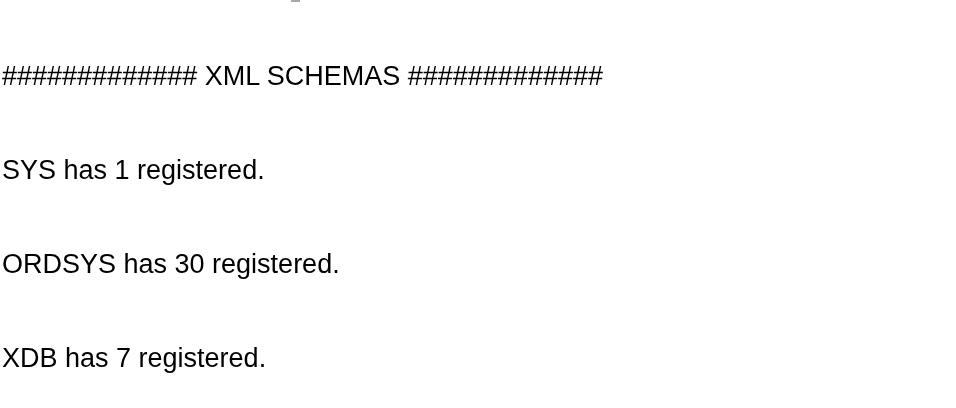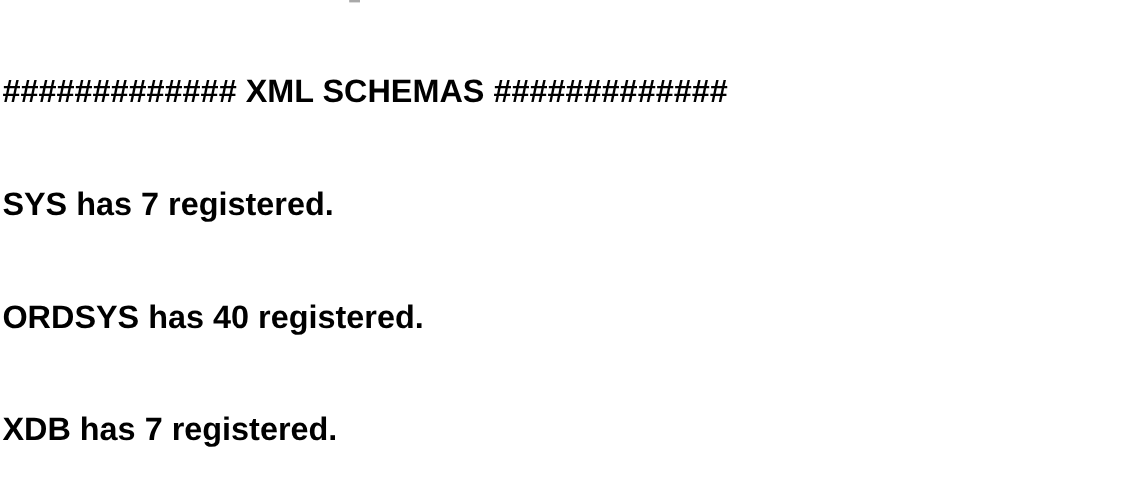--- a/index.html
+++ b/index.html
@@ -20,40 +20,39 @@
     left: 2px;
     width: 954px;
     color: #000000;
     font-size: 27px;
     line-height: 31.4px;
     white-space: pre;
     letter-spacing: 0;
   }
   .console-line {
     height: 31.4px;
-    font-weight: bold;
   }
   .cutoff-artifact {
     position: absolute;
     top: 0;
     left: 291px;
     width: 9px;
     height: 2px;
     background: #a9a9a9;
   }
 </style>
 </head>
 <body>
 
 <div class="cutoff-artifact"></div>
 
 <div class="console-output">
   <div class="console-line">############# XML SCHEMAS #############</div>
-  <div class="console-line">SYS has 7 registered.</div>
-  <div class="console-line">ORDSYS has 40 registered.</div>
+  <div class="console-line">SYS has 1 registered.</div>
+  <div class="console-line">ORDSYS has 30 registered.</div>
   <div class="console-line">XDB has 7 registered.</div>
   
   
   
   
   
   
   
   
   

